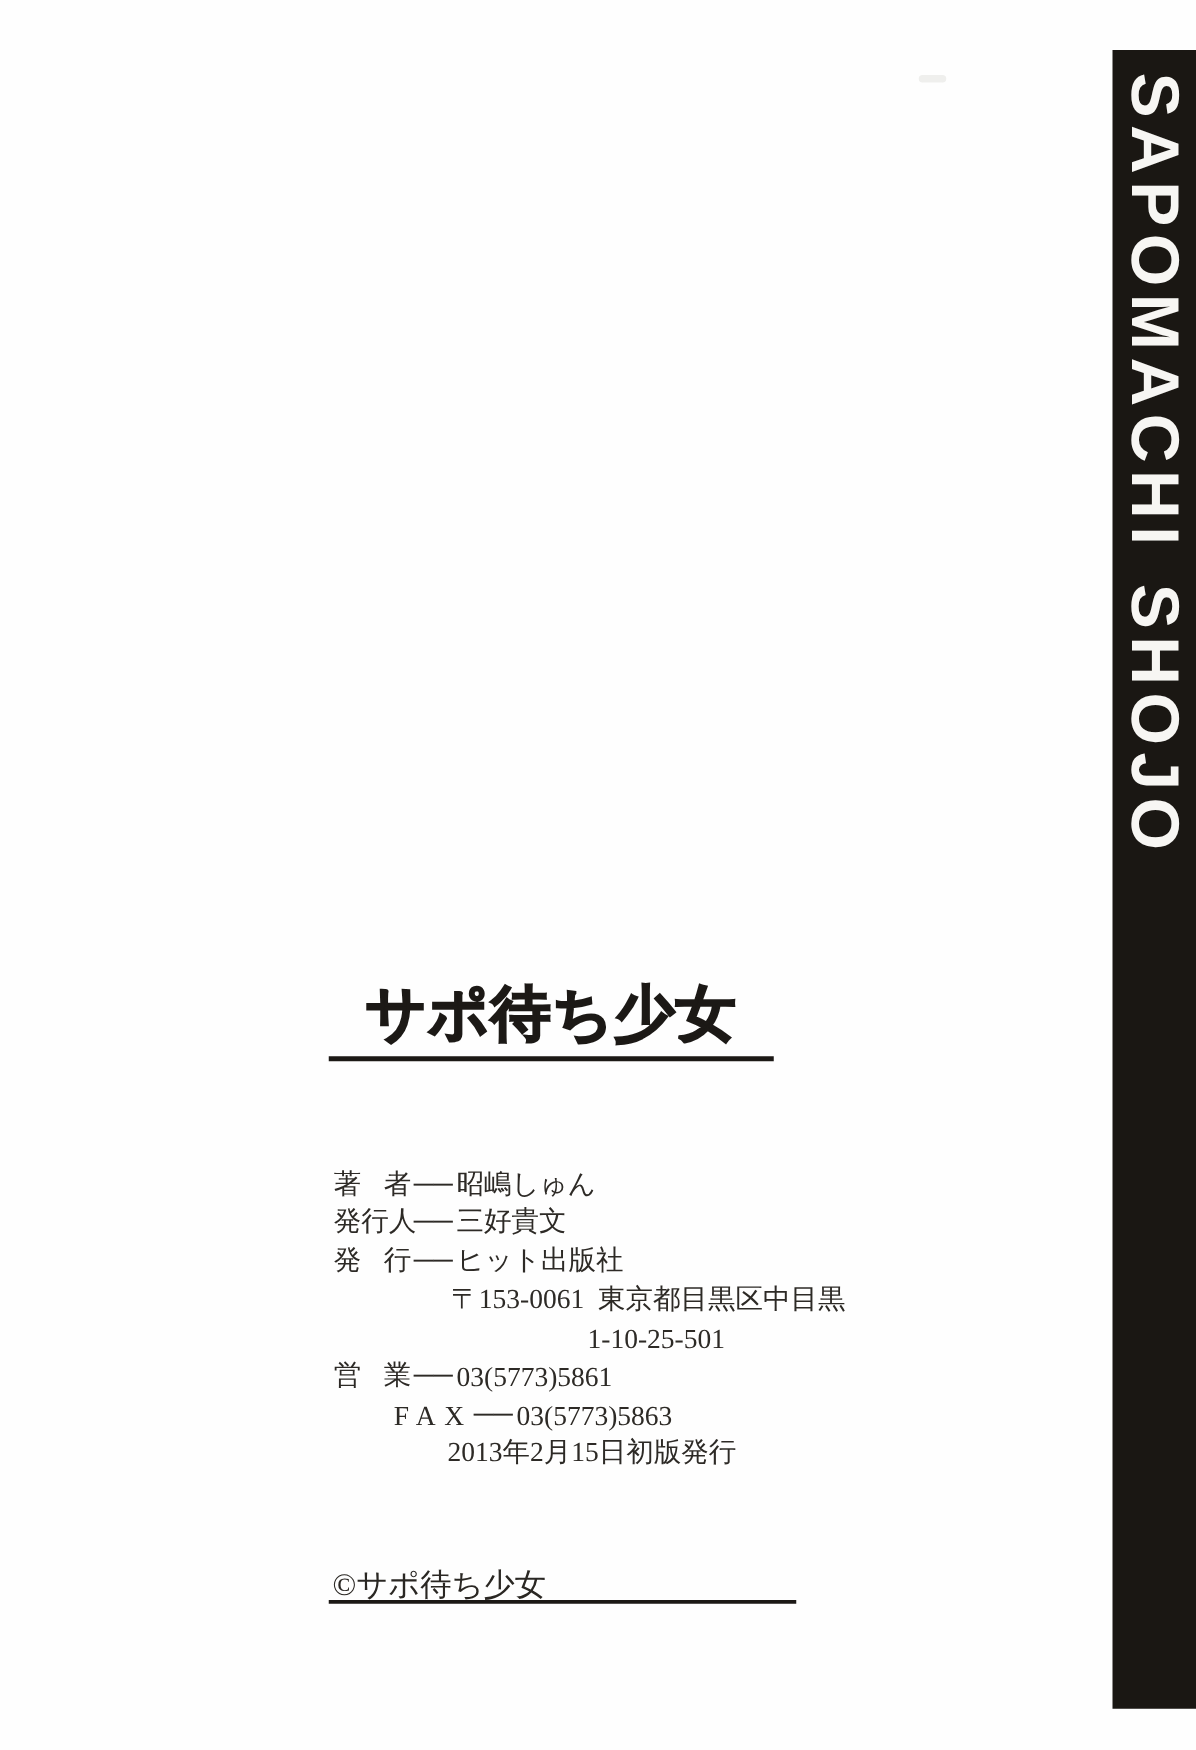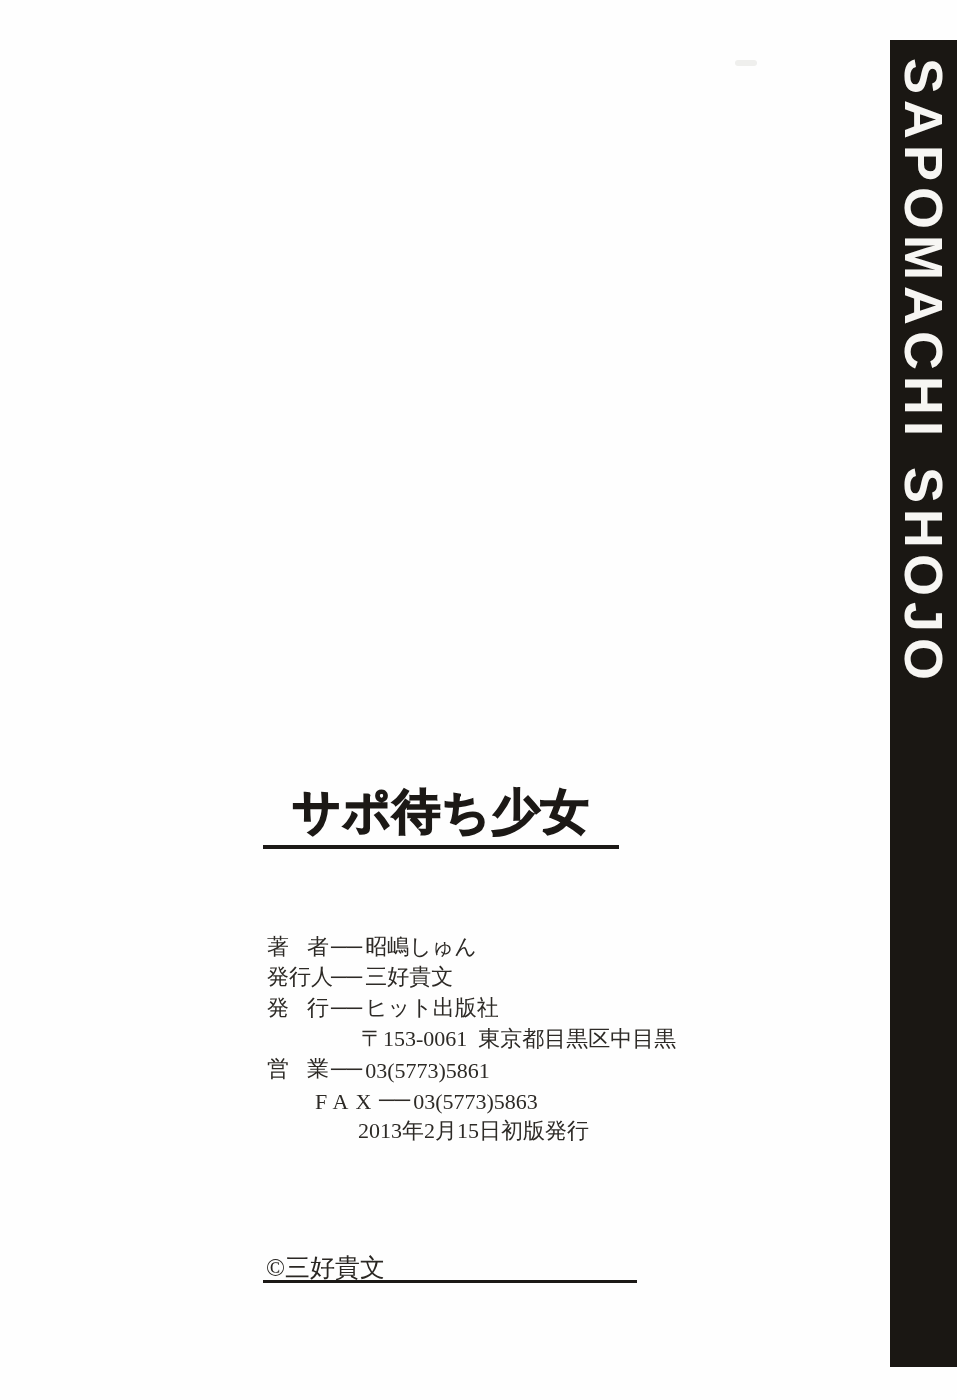--- a/index.html
+++ b/index.html
@@ -164,35 +164,38 @@
     <div class="crow">
       <span class="label">発 行</span>
       <span class="dash">──</span>
       <span class="value">ヒット出版社</span>
     </div>
 
     <div class="crow indent-a">
       <span>〒153-0061  東京都目黒区中目黒</span>
     </div>
 
+    <div class="crow indent-b">
+      <span>1-10-25-501</span>
+    </div>
 
     <div class="crow">
       <span class="label">営 業</span>
       <span class="dash">──</span>
       <span class="value">03(5773)5861</span>
     </div>
 
     <div class="crow">
       <span class="label spread">FAX</span>
       <span class="dash">──</span>
       <span class="value">03(5773)5863</span>
     </div>
 
     <div class="crow indent-a2">
       <span>2013年2月15日初版発行</span>
     </div>
 
   </div>
 
-  <div class="copyright">©三好貴文</div>
+  <div class="copyright">©サポ待ち少女</div>
   <div class="footer-rule"></div>
 
 </div>
 
 </body></html>

